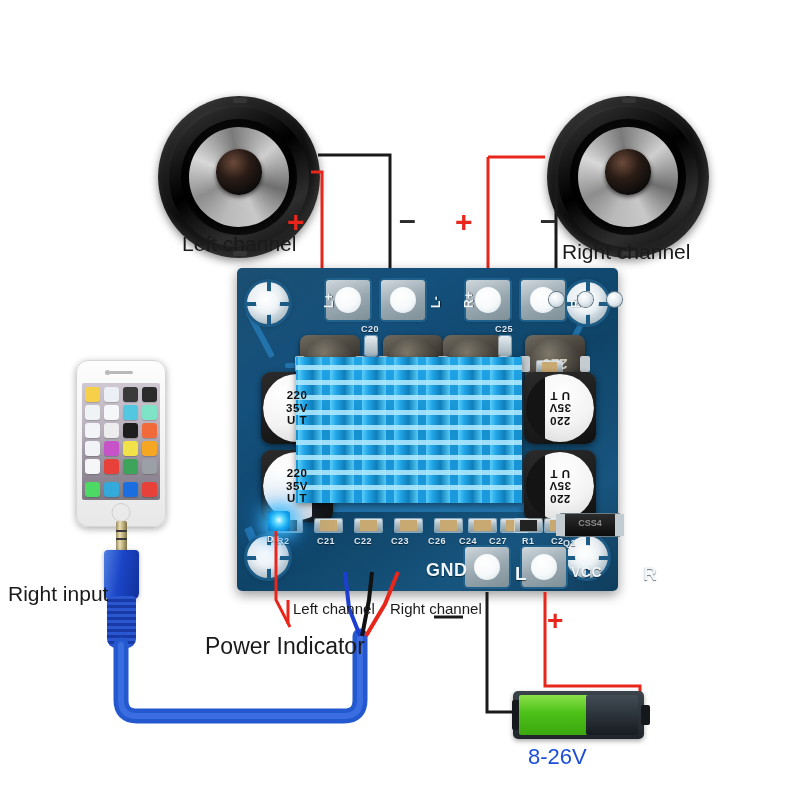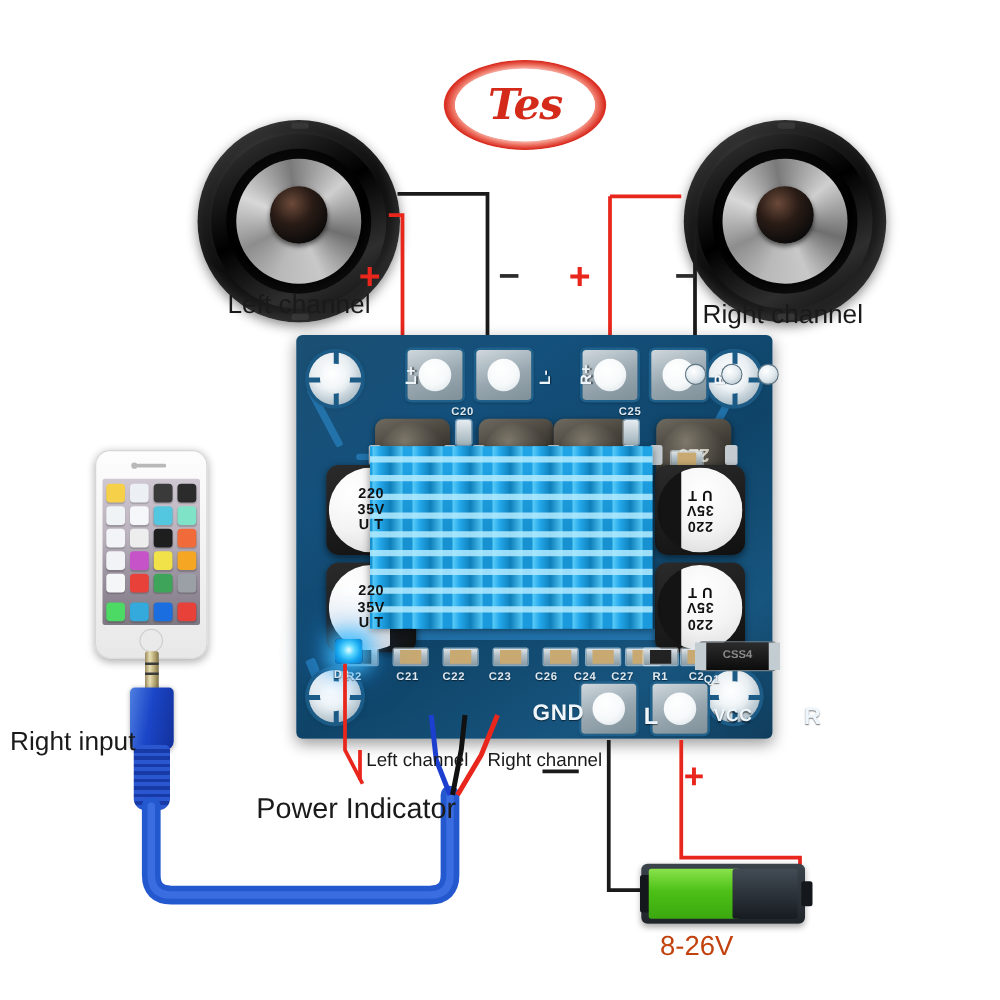--- a/index.html
+++ b/index.html
@@ -147,25 +147,20 @@
 
   .plusmark,.minusmark{position:absolute;font-weight:bold;font-family:"Liberation Sans",sans-serif;}
   .plusmark{color:#e8261c;}
   .minusmark{color:#2b2b2b;}
 </style>
 </head>
 <body>
 
 <div id="stage">
 
-  <div id="logo" class="abs">
-    <div class="oval"></div>
-    <div class="oval2"></div>
-    <div class="txt">Tes</div>
-  </div>
 
   <div class="speaker" style="left:158px;top:96px;width:162px;height:162px;">
     <div class="ring1"></div>
     <div class="ring2"></div>
     <div class="cone"></div>
     <div class="dust"></div>
     <div class="notch" style="left:46%;top:1.5%;"></div>
     <div class="notch" style="left:46%;bottom:1.5%;"></div>
   </div>
 
@@ -482,15 +477,15 @@
   </svg>
 
   <div class="plusmark" style="left:547px;top:605px;font-size:28px;">+</div>
 
   <div id="battery">
     <div class="capL"></div>
     <div class="fill"></div>
     <div class="dark"></div>
     <div class="capR"></div>
   </div>
-  <div class="lbl" style="left:528px;top:744px;font-size:22px;color:#c2410c;">8-26V</div>
+  <div class="lbl" style="left:528px;top:744px;font-size:22px;color:#1d4ed8;">8-26V</div>
 
 </div>
 
 </body></html>

